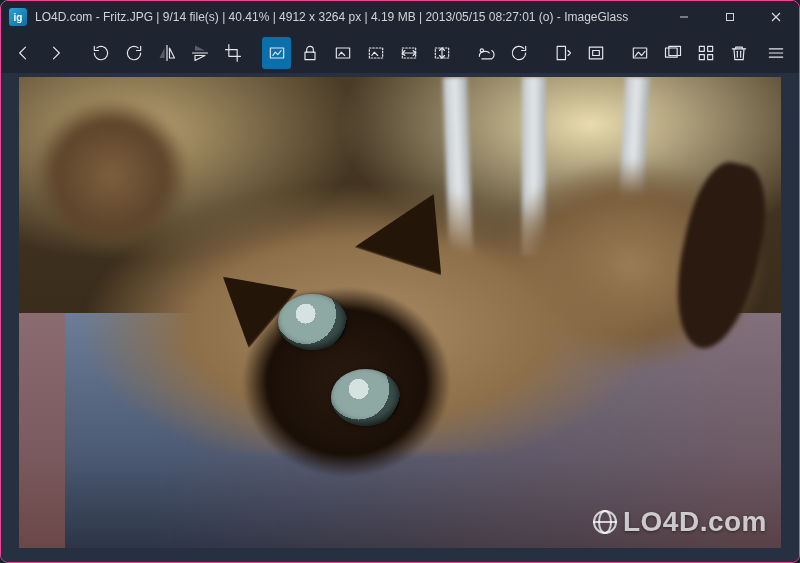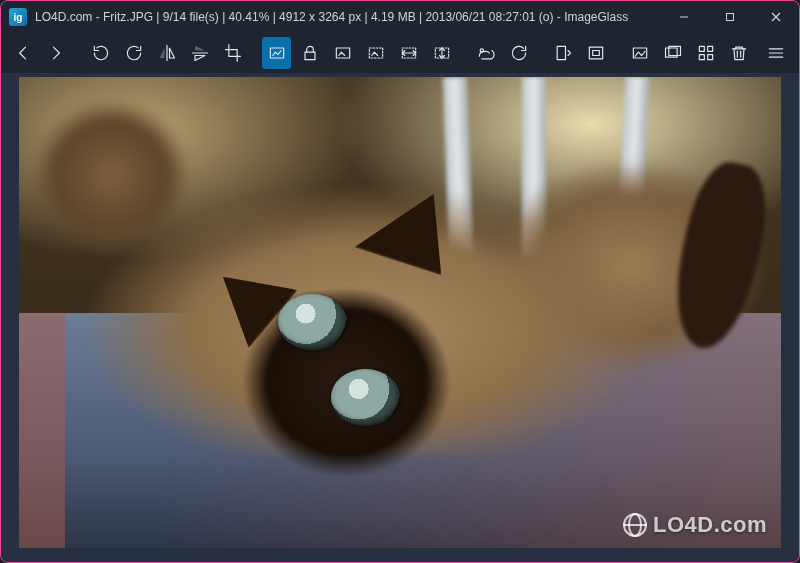--- a/index.html
+++ b/index.html
@@ -46,33 +46,33 @@
 .ear1 { position:absolute; left:46%; top:24%; width:12%; height:16%; background:#241509; transform: rotate(18deg) skewX(-10deg); clip-path: polygon(50% 0, 100% 100%, 0 100%); filter: blur(1px);}
 .ear2 { position:absolute; left:25%; top:40%; width:10%; height:14%; background:#241509; transform: rotate(-50deg); clip-path: polygon(50% 0, 100% 100%, 0 100%); filter: blur(1.5px);}
 .eye { position:absolute; width:9%; height:12%; border-radius:50%; background: radial-gradient(circle at 40% 35%, #d6e2df 0 18%, #8ea8a4 18% 55%, #3a4d4a 55% 75%, #101513 75% 100%);
   box-shadow: inset -2px -3px 6px rgba(0,0,0,0.6), 0 0 4px rgba(0,0,0,0.5);}
 .eye.e1 { left:34%; top:46%; }
 .eye.e2 { left:41%; top:62%; }
 .paw { position:absolute; left:0%; top:0%; width:22%; height:38%; background: radial-gradient(ellipse 60% 55% at 55% 55%, #7c5f3d 0%, #5d442a 55%, rgba(93,68,42,0) 78%); filter: blur(5px);}
 .tail { position:absolute; right:3%; top:18%; width:10%; height:40%; background:#2a1a10; border-radius: 40% 40% 50% 50%; transform: rotate(12deg); filter: blur(2px);}
 .chairleg { position:absolute; top:0; height:38%; width:3.2%; background: linear-gradient(90deg,#bfc5c9,#e5e8ea,#a9afb3); filter: blur(2px);}
 .chairleg.l1{ left:56%; transform: rotate(-2deg);} .chairleg.l2{ left:66%;} .chairleg.l3{ left:79%; transform: rotate(3deg);}
-.watermark { position:absolute; right:14px; bottom:10px; color: rgba(255,255,255,0.75); font-weight:600; font-size:22px; letter-spacing:0.5px; display:flex; align-items:center; gap:6px; text-shadow:0 1px 3px rgba(0,0,0,0.5);}
+.watermark { position:absolute; right:14px; bottom:10px; color: rgba(255,255,255,0.75); font-weight:600; font-size:28px; letter-spacing:0.5px; display:flex; align-items:center; gap:6px; text-shadow:0 1px 3px rgba(0,0,0,0.5);}
 .watermark .globe { width:24px;height:24px;border:2px solid rgba(255,255,255,0.75); border-radius:50%; position:relative;}
 .watermark .globe::before{content:"";position:absolute;left:-2px;right:-2px;top:50%;height:2px;background:rgba(255,255,255,0.75);transform:translateY(-50%);}
 .watermark .globe::after{content:"";position:absolute;top:-2px;bottom:-2px;left:50%;width:10px;border:2px solid rgba(255,255,255,0.75);border-radius:50%;transform:translateX(-50%);}
 </style>
 </head>
 <body>
 
 <div class="window">
 
   <div class="titlebar">
     <div class="app-icon">ig</div>
-    <div class="title-text">LO4D.com - Fritz.JPG  |  9/14 file(s)  |  40.41%  |  4912 x 3264 px  |  4.19 MB  |  2013/06/21 08:27:01 (o)   - ImageGlass</div>
+    <div class="title-text">LO4D.com - Fritz.JPG  |  9/14 file(s)  |  40.41%  |  4912 x 3264 px  |  4.19 MB  |  2013/05/15 08:27:01 (o)   - ImageGlass</div>
     <div class="title-spacer"></div>
     <div class="win-controls">
       <div class="win-btn" title="Minimize">
         <svg width="12" height="12" viewBox="0 0 12 12">
             <line x1="2" y1="6" x2="10" y2="6" stroke="currentColor" stroke-width="1"></line>
           </svg>
       </div>
       <div class="win-btn" title="Maximize">
         <svg width="12" height="12" viewBox="0 0 12 12">
             <rect x="2.5" y="2.5" width="7" height="7" fill="none" stroke="currentColor" stroke-width="1"></rect>

